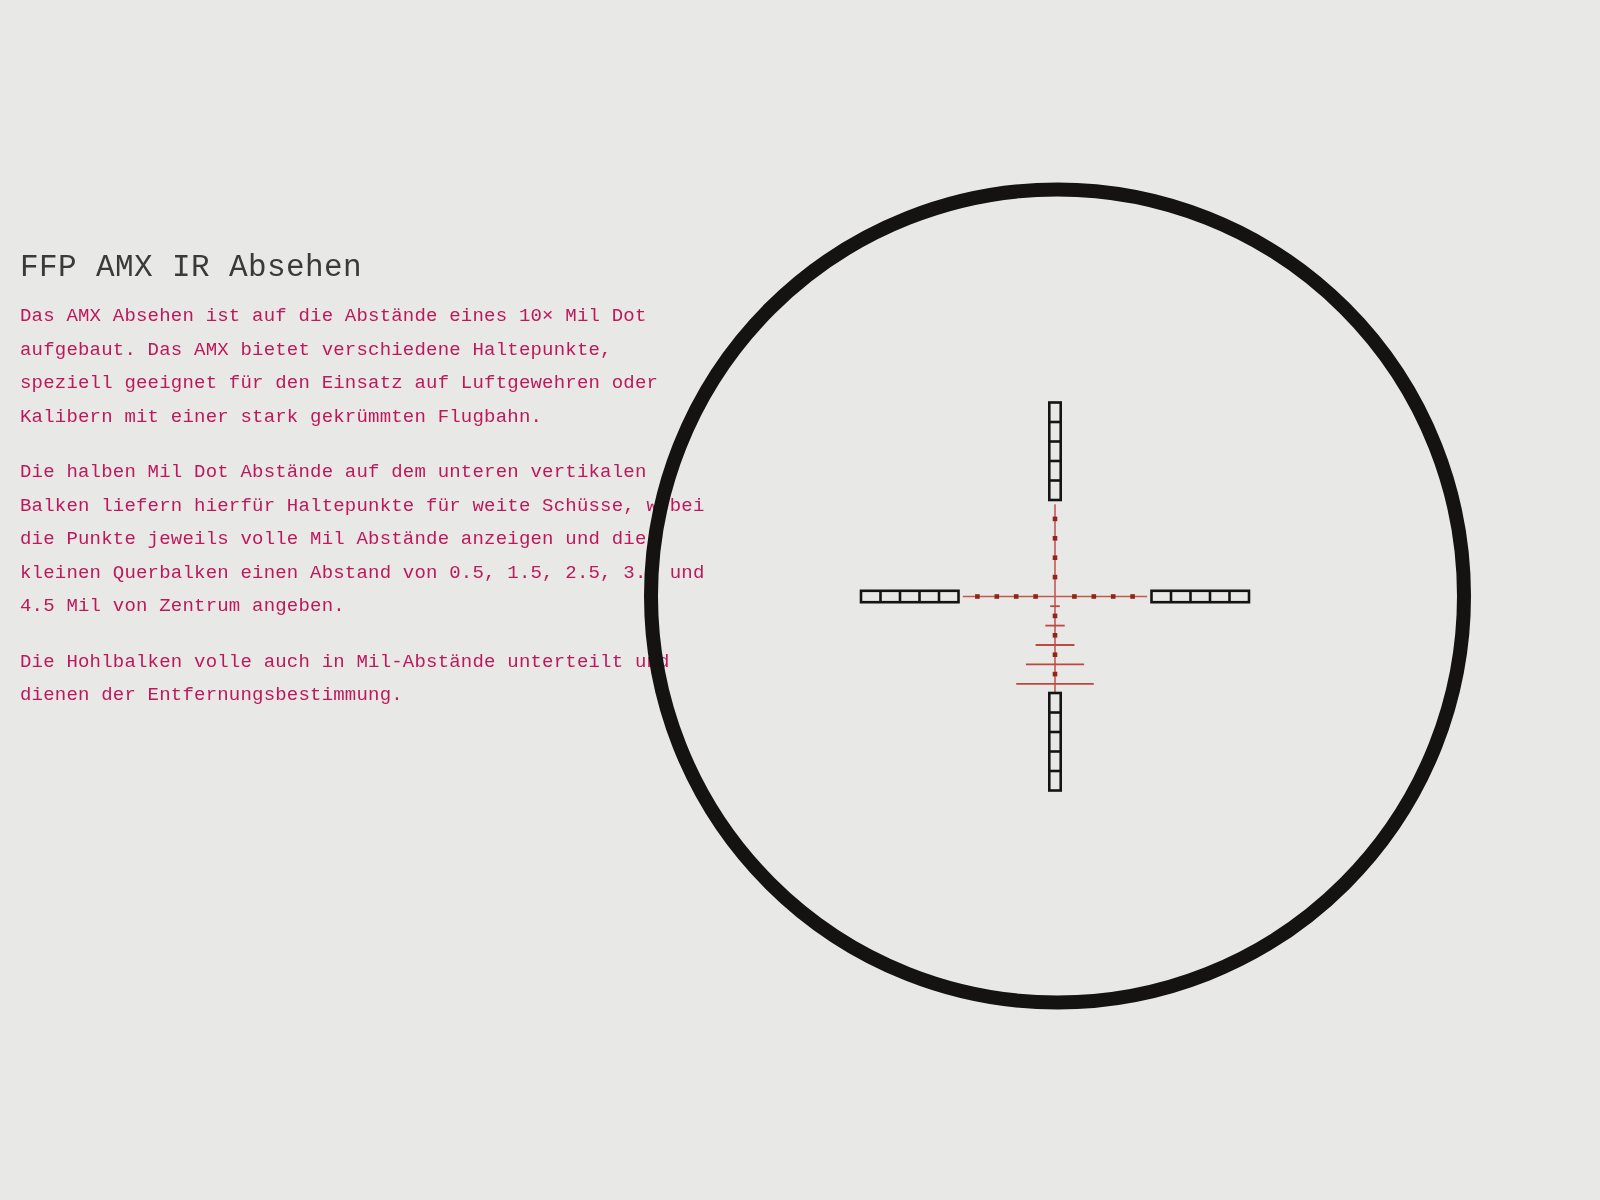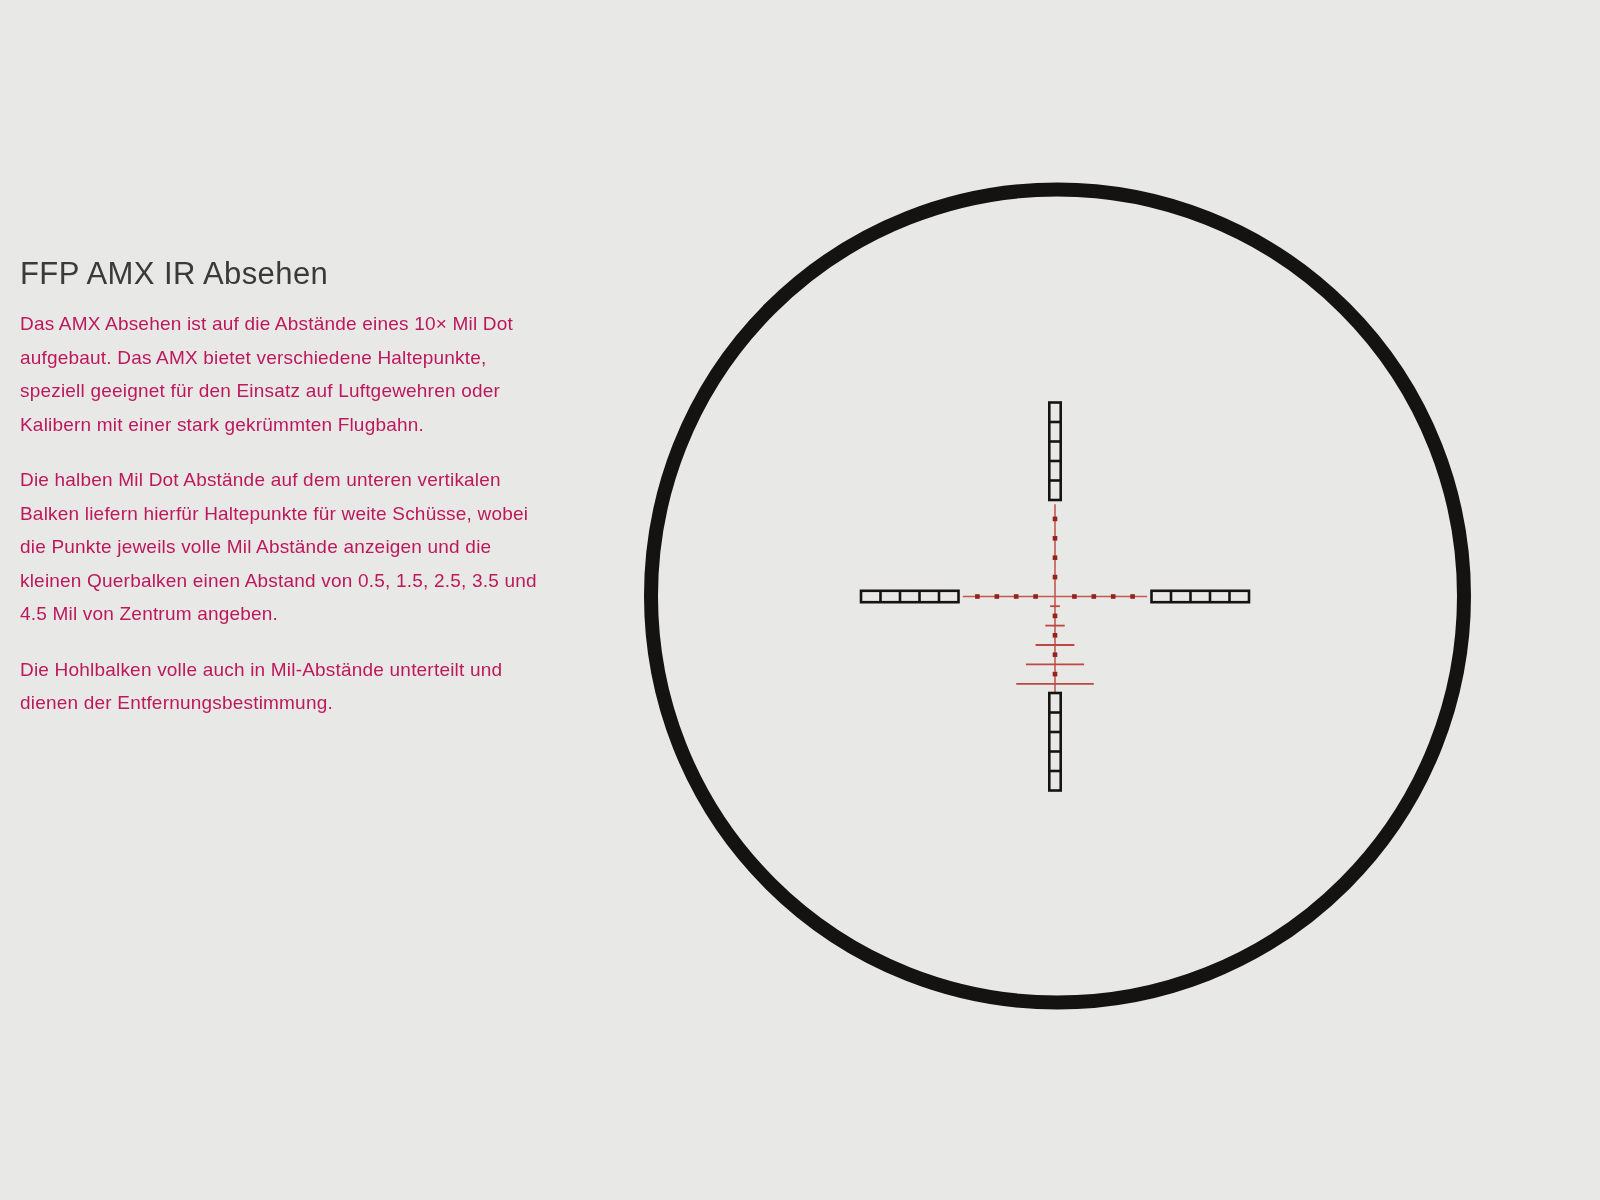--- a/index.html
+++ b/index.html
@@ -10,22 +10,23 @@
     width: 1600px;
     height: 1200px;
     position: relative;
     overflow: hidden;
     background: #e8e8e7;
     font-family: "Liberation Sans", sans-serif;
   }
   .text-col {
     position: absolute;
     left: 20px;
-    top: 256px;
+    top: 250px;
     width: 620px;
+    font-family: Liberation Mono, monospace;
   }
   .title {
     margin: 0 0 15px 0;
     font-size: 31px;
     font-weight: 400;
     letter-spacing: 0.4px;
     color: #3a3a38;
   }
   .para {
     margin: 0 0 22px 0;

